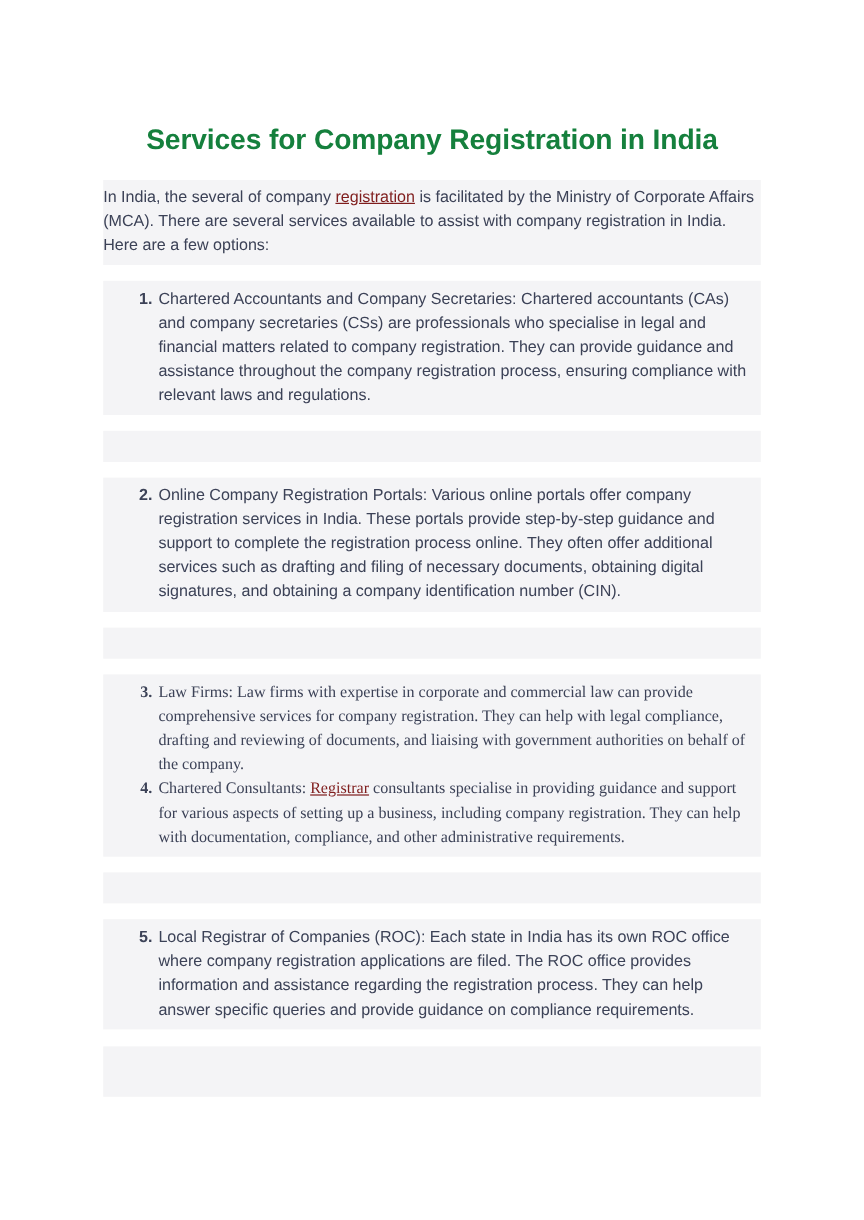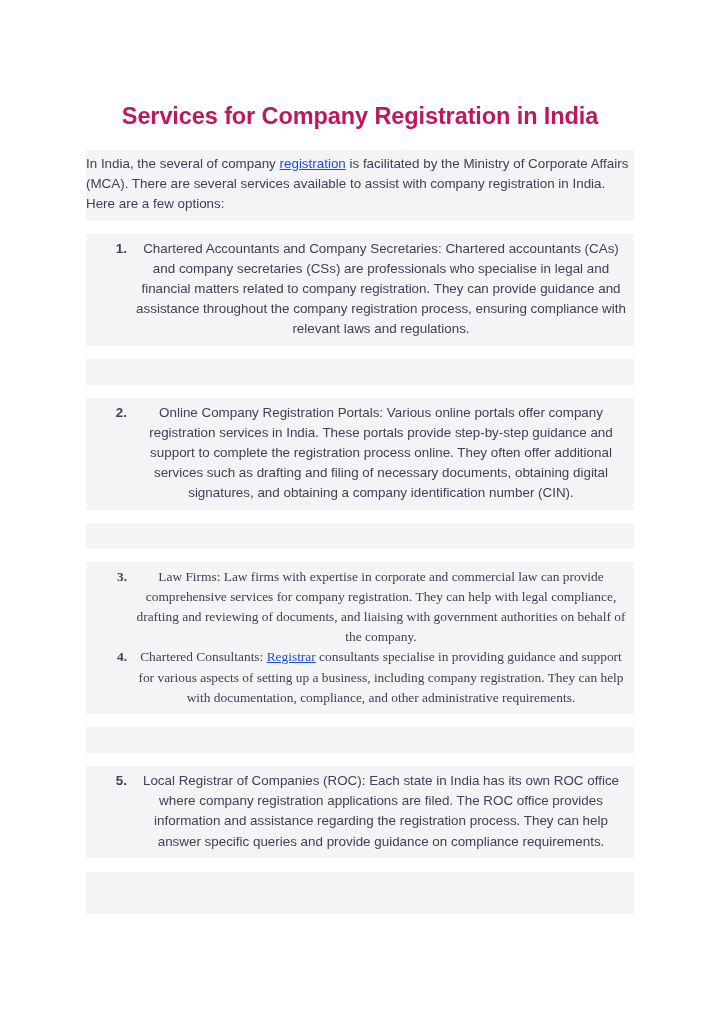--- a/index.html
+++ b/index.html
@@ -19,42 +19,41 @@
     height: 1017px;
     background: #ffffff;
   }
   .doc-title {
     position: absolute;
     left: 86px;
     top: 86px;
     width: 548px;
     font-size: 23.5px;
     font-weight: bold;
-    color: #be185d;
+    color: #15803d;
     text-align: center;
     letter-spacing: -0.1px;
     line-height: 1.2;
   }
   .content {
     position: absolute;
     left: 86px;
     top: 150px;
     width: 548px;
   }
   .block {
     background: #f4f4f6;
     width: 548px;
     box-sizing: border-box;
   }
   .block.intro {
     padding: 4px 0 6px 0;
   }
   .block.list-block {
     padding: 5px 0 6px 0;
-    text-align: center;
   }
   .block.spacer-sm {
     height: 26px;
   }
   .block.spacer-lg {
     height: 42px;
   }
   .gap {
     height: 13px;
     background: #ffffff;
@@ -93,21 +92,21 @@
     left: -27px;
     top: 0;
     width: 22px;
     text-align: right;
     font-weight: bold;
     color: #3c4257;
     font-size: 13.4px;
     line-height: 20.2px;
   }
   a.doclink {
-    color: #1d4ed8;
+    color: #7f1d1d;
     text-decoration: underline;
   }
 </style>
 </head>
 <body>
 
 <div class="page">
 
   <h1 class="doc-title">Services for Company Registration in India</h1>
 

